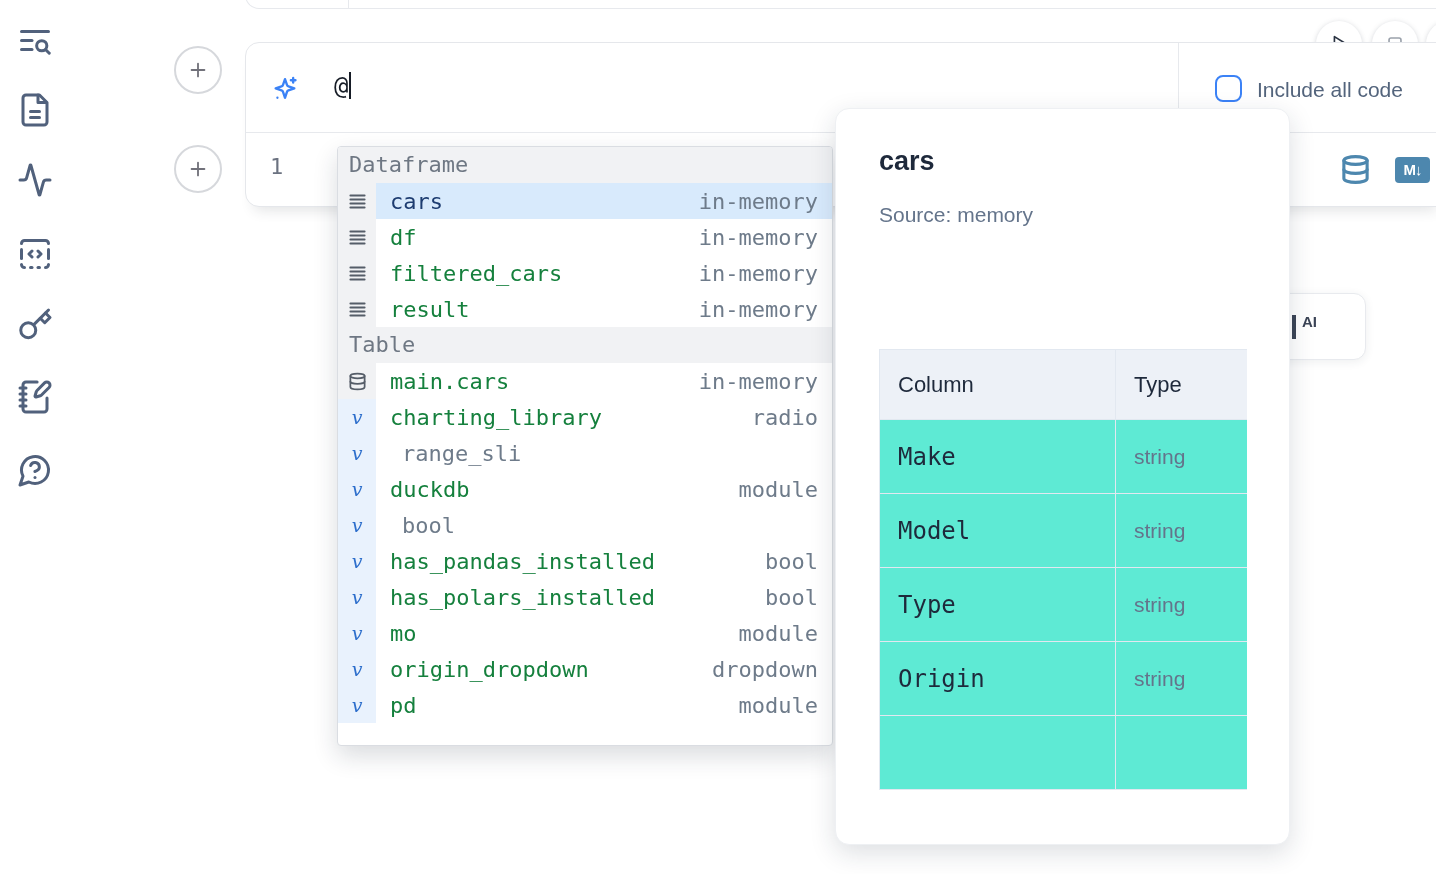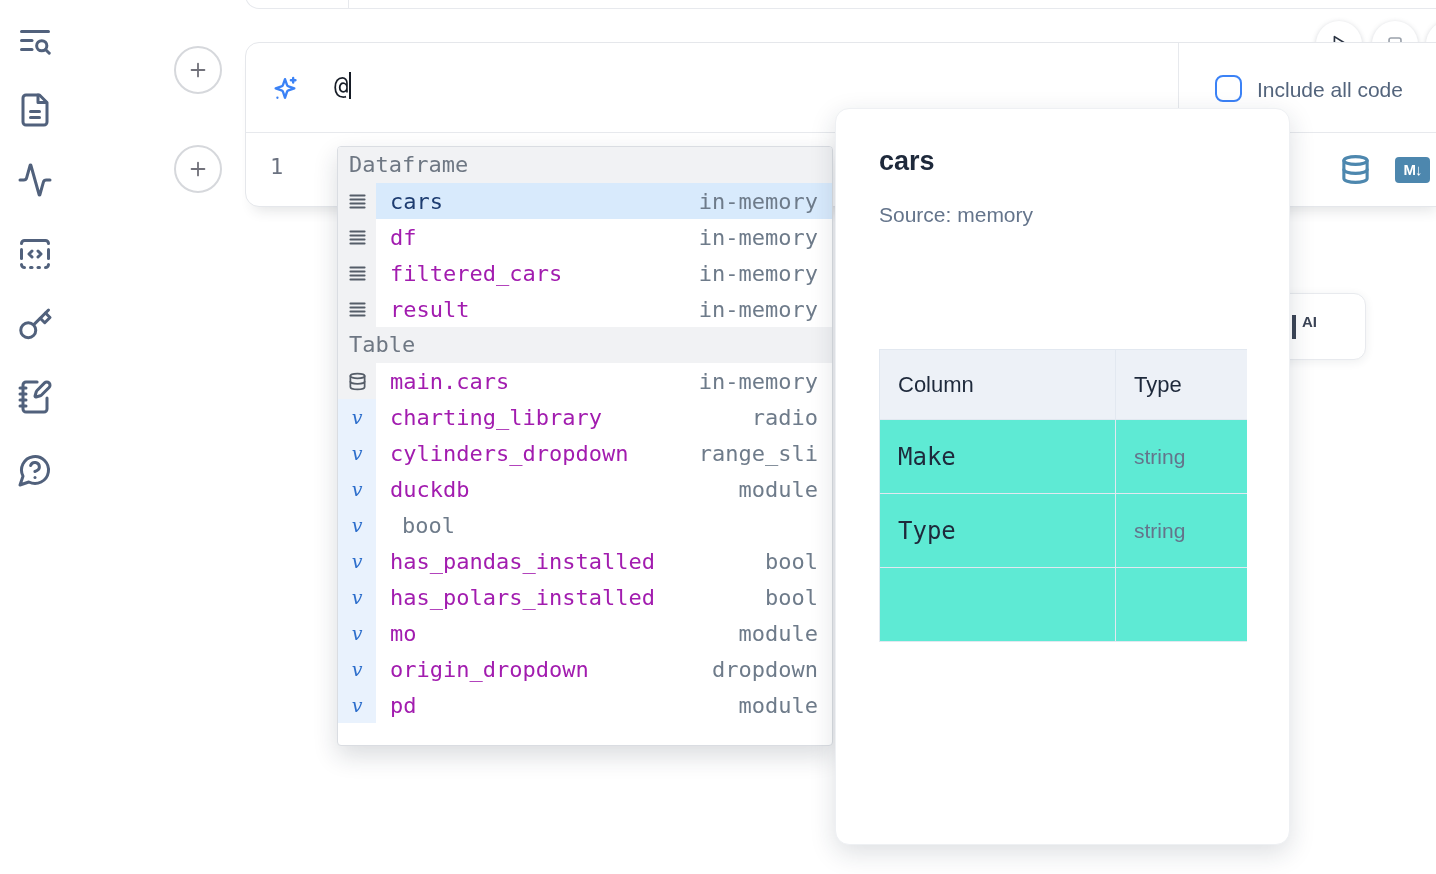--- a/index.html
+++ b/index.html
@@ -53,21 +53,21 @@
   .ac-header { height:36px; line-height:36px; background:#f1f2f4; color:#6e7783;
     font-size:22px; padding-left:11px; }
   .ac-row { height:36px; display:flex; cursor:pointer; }
   .ac-gutter { width:38px; flex:0 0 38px; background:#f1f2f4; display:flex; align-items:center; justify-content:center; }
   .ac-gutter.var { background:#e9f2fd; }
   .ac-gutter svg { width:19px; height:19px; color:#555d68; }
   .var-glyph { font-family:"DejaVu Serif", serif; font-style:italic; font-size:19px; color:#2e6fcc; }
   .ac-main { flex:1; display:flex; align-items:center; justify-content:space-between;
     padding:0 14px; min-width:0; overflow:hidden; }
   .ac-row.selected .ac-main { background:#d8eafc; }
-  .ac-name { font-size:22px; color:#a21caf; white-space:pre; }
+  .ac-name { font-size:22px; color:#15803d; white-space:pre; }
   .ac-row.selected .ac-name { color:#1d3c70; }
   .ac-type { font-size:22px; color:#6e7b8a; white-space:pre; margin-left:12px; }
 
   
   .ai-button { position:absolute; left:1196px; top:293px; width:170px; height:67px; background:#fff;
     border:1px solid #e8eaee; border-radius:12px; box-shadow:0 2px 10px rgba(40,48,60,0.08); z-index:5; }
   .ai-button .frag-bar { position:absolute; left:95px; top:21px; width:4px; height:24px; background:#3b4456; }
   .ai-button .ai-label { position:absolute; left:105px; top:19px; font-weight:bold; font-size:15px; color:#3b4456; }
 
   
@@ -296,21 +296,20 @@
       <div class="ac-main">
         <span class="ac-name">charting_library</span>
         <span class="ac-type">radio</span>
       </div>
     </div>
     <div class="ac-row">
       <div class="ac-gutter var">
         <span class="var-glyph">v</span>
       </div>
       <div class="ac-main">
-        <span class="ac-name">cylinders_dropdown</span>
         <span class="ac-type">range_sli</span>
       </div>
     </div>
     <div class="ac-row">
       <div class="ac-gutter var">
         <span class="var-glyph">v</span>
       </div>
       <div class="ac-main">
         <span class="ac-name">duckdb</span>
         <span class="ac-type">module</span>
@@ -385,21 +384,29 @@
             <th>Column</th>
             <th>Type</th>
           </tr>
         </thead>
       <tbody id="pv-tbody">
           <tr>
             <td class="c-name">Make</td>
             <td class="c-type">string</td>
           </tr>
           <tr>
+            <td class="c-name">Model</td>
+            <td class="c-type">string</td>
+          </tr>
+          <tr>
             <td class="c-name">Type</td>
+            <td class="c-type">string</td>
+          </tr>
+          <tr>
+            <td class="c-name">Origin</td>
             <td class="c-type">string</td>
           </tr>
           <tr>
             <td class="c-name"></td>
             <td class="c-type"></td>
           </tr>
         </tbody>
     </table>
   </div>
 </div>

